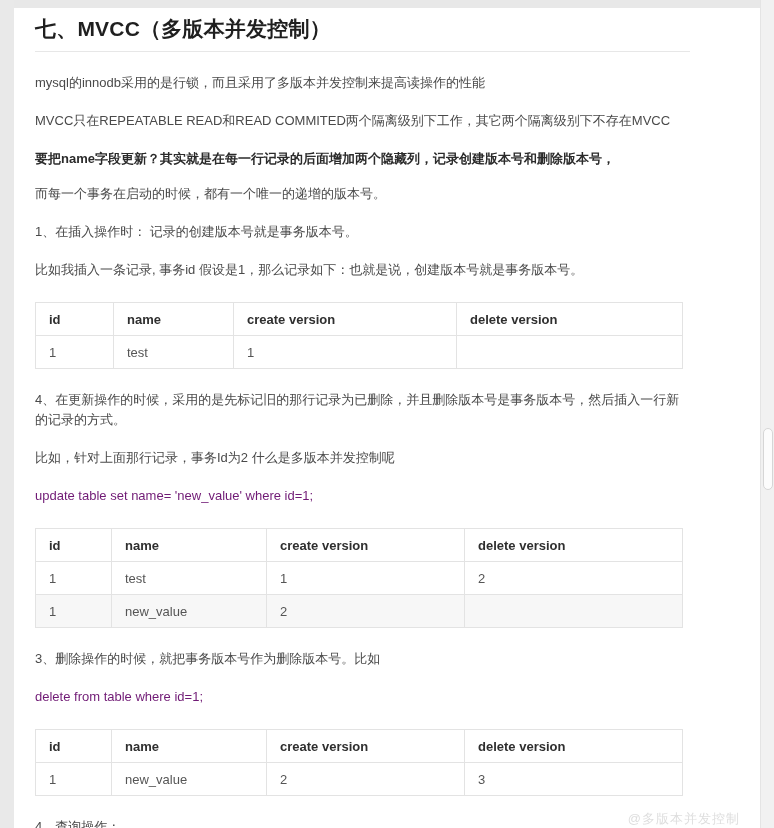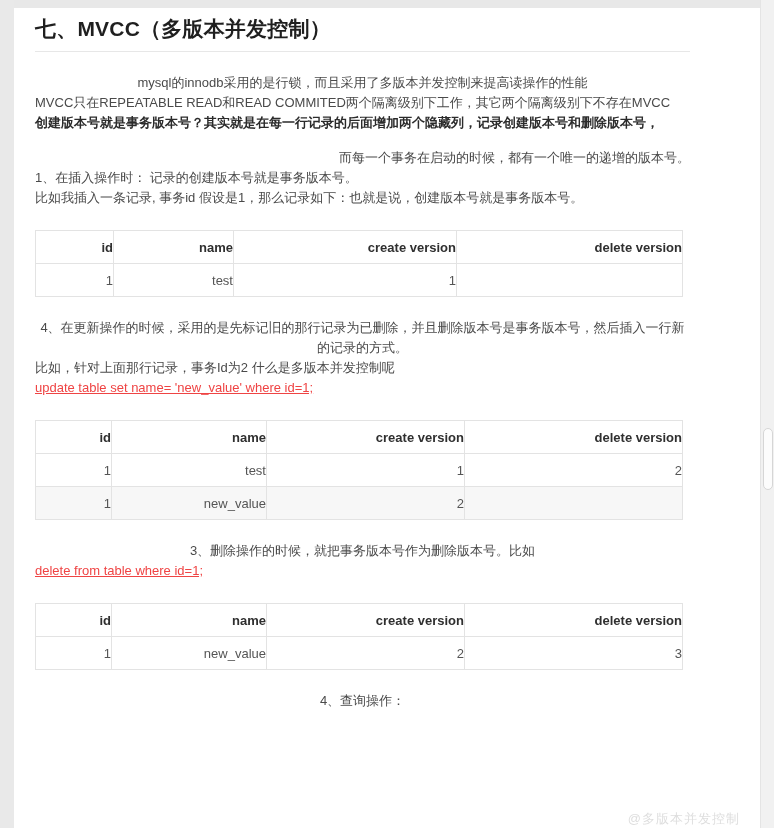--- a/index.html
+++ b/index.html
@@ -46,47 +46,46 @@
   }
 
   
   .para {
     margin: 0;
     padding: 0 70px 0 21px;
     font-size: 13px;
     line-height: 20px;
     color: #4a4a4a;
   }
-  .para.gap-lg { margin-top: 21px; text-align: center; }
-  .para.gap-md { }
-  .para.gap-sm { margin-top: 15px; text-align: right; }
+  .para.gap-lg { margin-top: 21px; }
+  .para.gap-md { margin-top: 18px; }
+  .para.gap-sm { margin-top: 15px; }
   .para.bold {
     font-weight: bold;
     color: #2b2b2b;
   }
   .para.mono-ish {
-    color: #ef4444;
-    text-decoration: underline;
+    color: #701a75;
   }
 
   
   .tbl-wrap { padding: 0 0 0 21px; }
   table.doc {
     border-collapse: collapse;
     border-spacing: 0;
     table-layout: fixed;
     width: 647px;
     font-size: 13px;
     background: #ffffff;
     border: 1px solid #e3e3e3;
   }
   table.doc th,
   table.doc td {
     border: 1px solid #e3e3e3;
-    text-align: right;
+    text-align: left;
     padding: 0 0 0 13px;
     height: 32px;
     vertical-align: middle;
     overflow: hidden;
     white-space: nowrap;
   }
   table.doc th {
     font-weight: bold;
     color: #2f2f2f;
     background: #ffffff;
@@ -158,21 +157,21 @@
 <div class="left-gutter"></div>
 
 <div class="page">
   <div class="content">
 
     <h1 class="h-sec">七、MVCC（多版本并发控制）</h1>
     <div class="hr"></div>
 
     <p class="para gap-lg">mysql的innodb采用的是行锁，而且采用了多版本并发控制来提高读操作的性能</p>
     <p class="para gap-md">MVCC只在REPEATABLE READ和READ COMMITED两个隔离级别下工作，其它两个隔离级别下不存在MVCC</p>
-    <p class="para gap-md bold">创建版本号就是事务版本号？其实就是在每一行记录的后面增加两个隐藏列，记录创建版本号和删除版本号，</p>
+    <p class="para gap-md bold">要把name字段更新？其实就是在每一行记录的后面增加两个隐藏列，记录创建版本号和删除版本号，</p>
     <p class="para gap-sm">而每一个事务在启动的时候，都有一个唯一的递增的版本号。</p>
 
     <p class="para gap-md">1、在插入操作时： 记录的创建版本号就是事务版本号。</p>
     <p class="para gap-md">比如我插入一条记录, 事务id 假设是1，那么记录如下：也就是说，创建版本号就是事务版本号。</p>
 
     <div class="tbl-wrap tbl-gap-top">
       <table class="doc t1">
         <colgroup>
           <col class="c-id">
             <col class="c-name">

